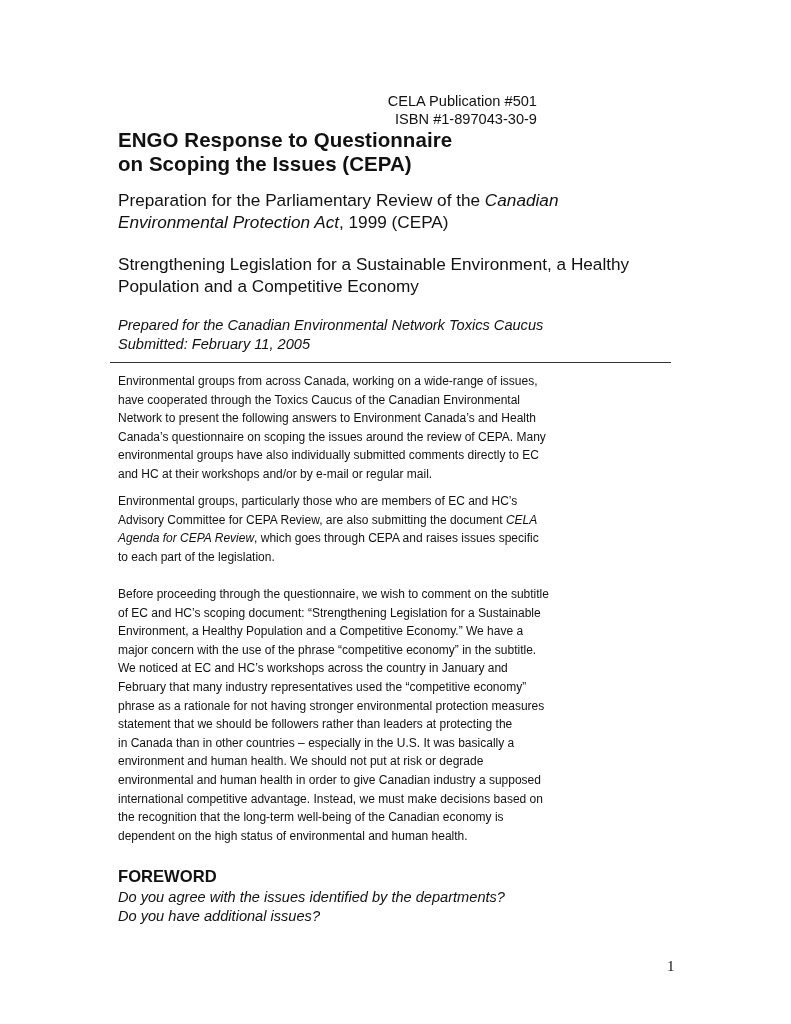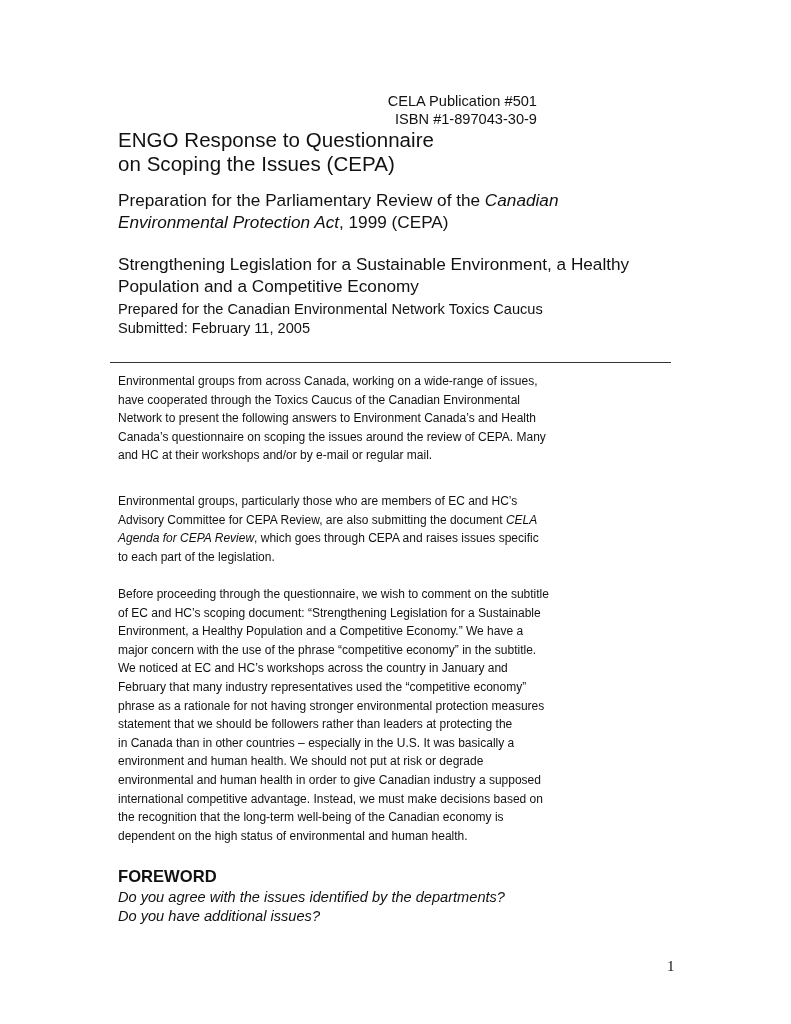--- a/index.html
+++ b/index.html
@@ -27,41 +27,42 @@
       top: 93px;
       text-align: right;
       font-size: 14.6px;
       line-height: 17.5px;
     }
     .title {
       position: absolute;
       left: 118px;
       top: 128px;
       font-size: 20.5px;
-      font-weight: normal;
+      font-weight: bold;
       line-height: 23.5px;
       margin: 0;
       letter-spacing: 0.05px;
     }
     .subtitle {
       position: absolute;
       left: 118px;
       font-size: 17.2px;
       line-height: 21.5px;
       margin: 0;
       width: 560px;
     }
     .sub1 { top: 190px; }
     .sub2 { top: 254px; }
     .prepared {
       position: absolute;
       left: 118px;
-      top: 300px;
+      top: 316px;
       font-size: 14.6px;
       line-height: 18.5px;
+      font-style: italic;
     }
     .rule {
       position: absolute;
       left: 110px;
       top: 362px;
       width: 561px;
       height: 0;
       border-top: 1px solid #333333;
     }
     .para {
@@ -132,20 +133,21 @@
     <span class="line">Submitted: February 11, 2005</span>
   </div>
 
   <div class="rule"></div>
 
   <p class="para p1">
     <span class="line">Environmental groups from across Canada, working on a wide-range of issues,</span>
     <span class="line">have cooperated through the Toxics Caucus of the Canadian Environmental</span>
     <span class="line">Network to present the following answers to Environment Canada’s and Health</span>
     <span class="line">Canada’s questionnaire on scoping the issues around the review of CEPA. Many</span>
+    <span class="line">environmental groups have also individually submitted comments directly to EC</span>
     <span class="line">and HC at their workshops and/or by e-mail or regular mail.</span>
   </p>
 
   <p class="para p2">
     <span class="line">Environmental groups, particularly those who are members of EC and HC’s</span>
     <span class="line"><span>Advisory Committee for CEPA Review, are also submitting the document </span><em>CELA</em></span>
     <span class="line"><em>Agenda for CEPA Review</em><span>, which goes through CEPA and raises issues specific</span></span>
     <span class="line">to each part of the legislation.</span>
   </p>
 

